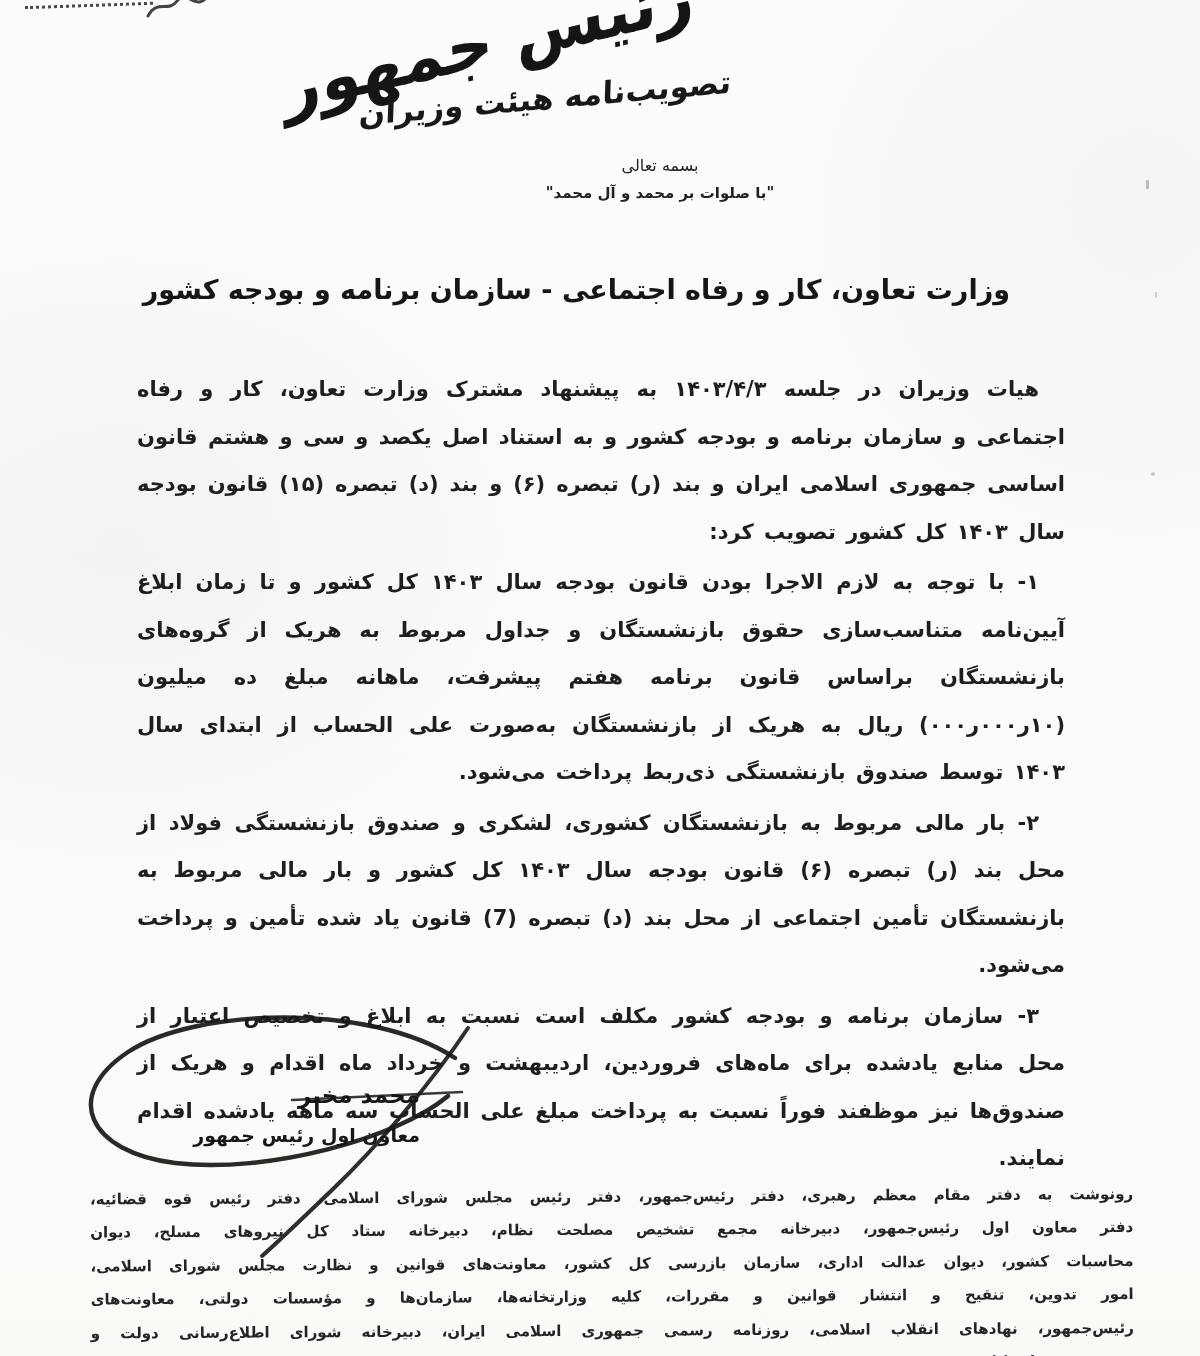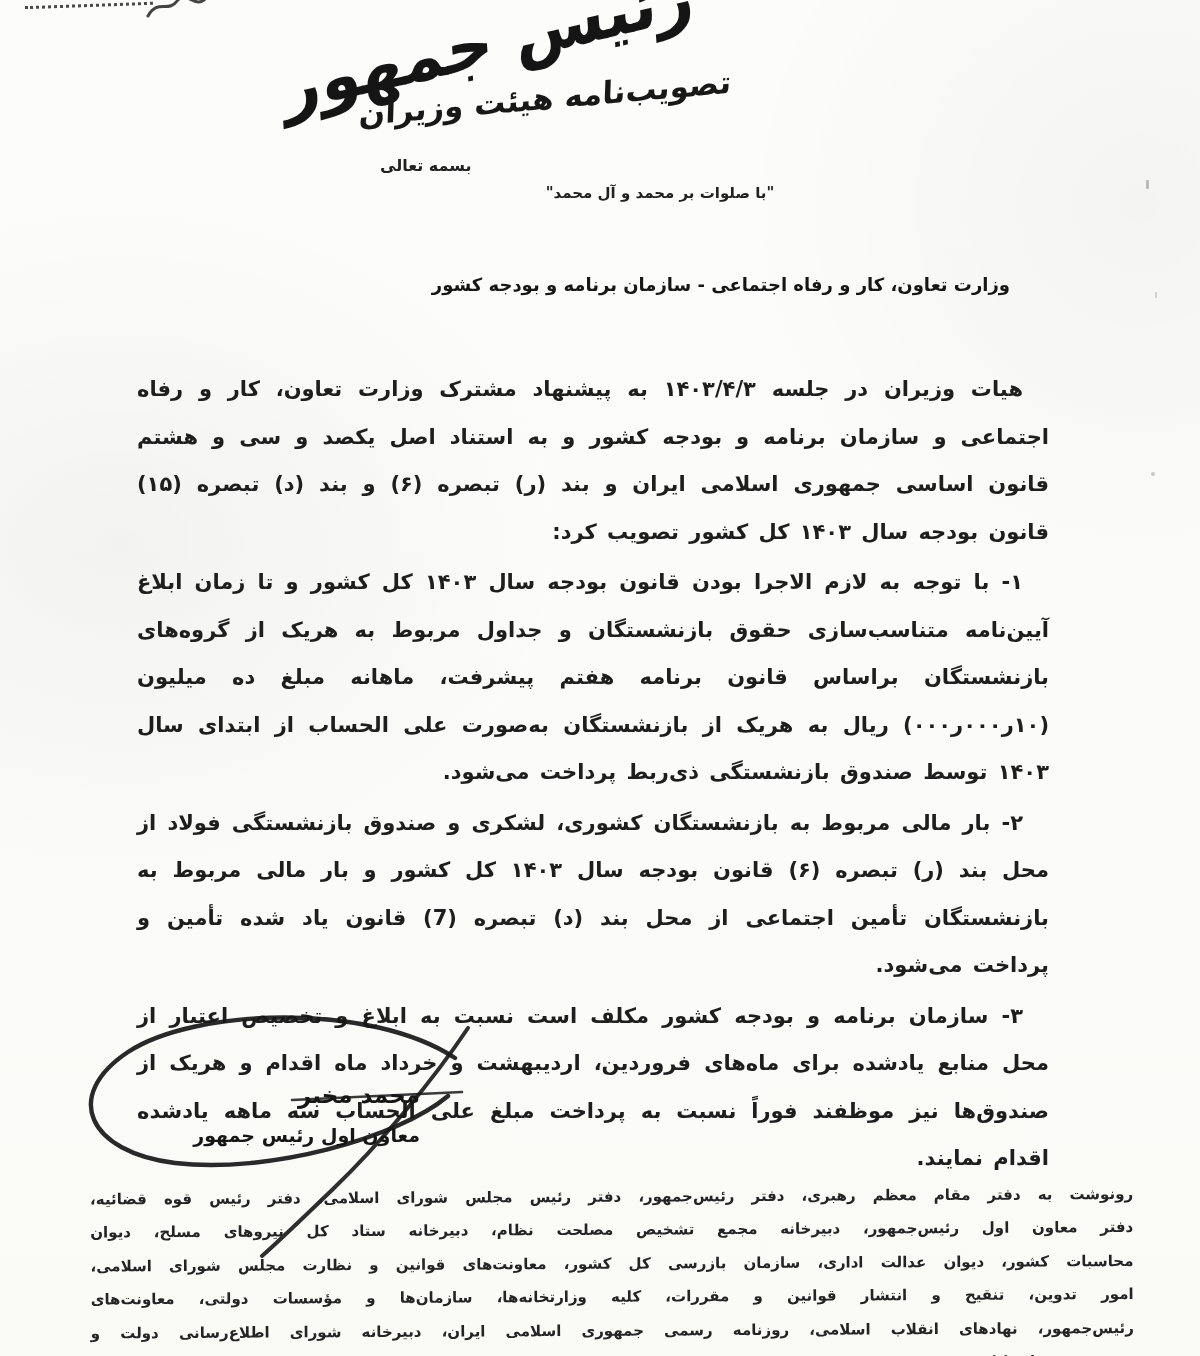--- a/index.html
+++ b/index.html
@@ -23,39 +23,39 @@
     transform:rotate(-13deg) skewX(-9deg);transform-origin:center;
     white-space:nowrap;letter-spacing:-2px;color:#151515;
   }
   .callig-sub{
     position:absolute;left:330px;top:66px;width:430px;height:70px;
     font-size:31px;font-weight:700;text-align:center;line-height:64px;
     transform:rotate(-5deg) skewX(-7deg);white-space:nowrap;color:#181818;
   }
   .besmele{
     position:absolute;left:380px;top:156px;width:560px;
-    text-align:left;font-size:16px;font-weight:700;color:#222;
+    text-align:center;font-size:16px;font-weight:400;color:#222;
   }
   .salawat{
     position:absolute;left:380px;top:184px;width:560px;
     text-align:center;font-size:15px;font-weight:700;color:#222;
   }
   
   .recipient{
     position:absolute;right:190px;top:274px;
-    font-size:18px;font-weight:700;white-space:nowrap;color:#161616;
+    font-size:27px;font-weight:700;white-space:nowrap;color:#161616;
     letter-spacing:0.2px;
   }
   
   .bodytext{
     position:absolute;right:135px;top:366px;width:928px;
     font-size:21px;font-weight:700;line-height:47.5px;
     text-align:justify;color:#1e1e1e;word-spacing:3px;letter-spacing:0.2px;
   }
-  .para{margin:0 16px 3px 0;text-indent:26px;}
+  .para{margin:0 0 3px 0;text-indent:26px;}
   
   .sig-name{
     position:absolute;right:780px;top:1082px;font-size:23px;font-weight:700;
     white-space:nowrap;color:#161616;text-align:right;
   }
   .sig-title{
     position:absolute;right:780px;top:1124px;font-size:19px;font-weight:700;
     white-space:nowrap;color:#161616;
   }
   .sig-svg{position:absolute;left:60px;top:990px;pointer-events:none;}

